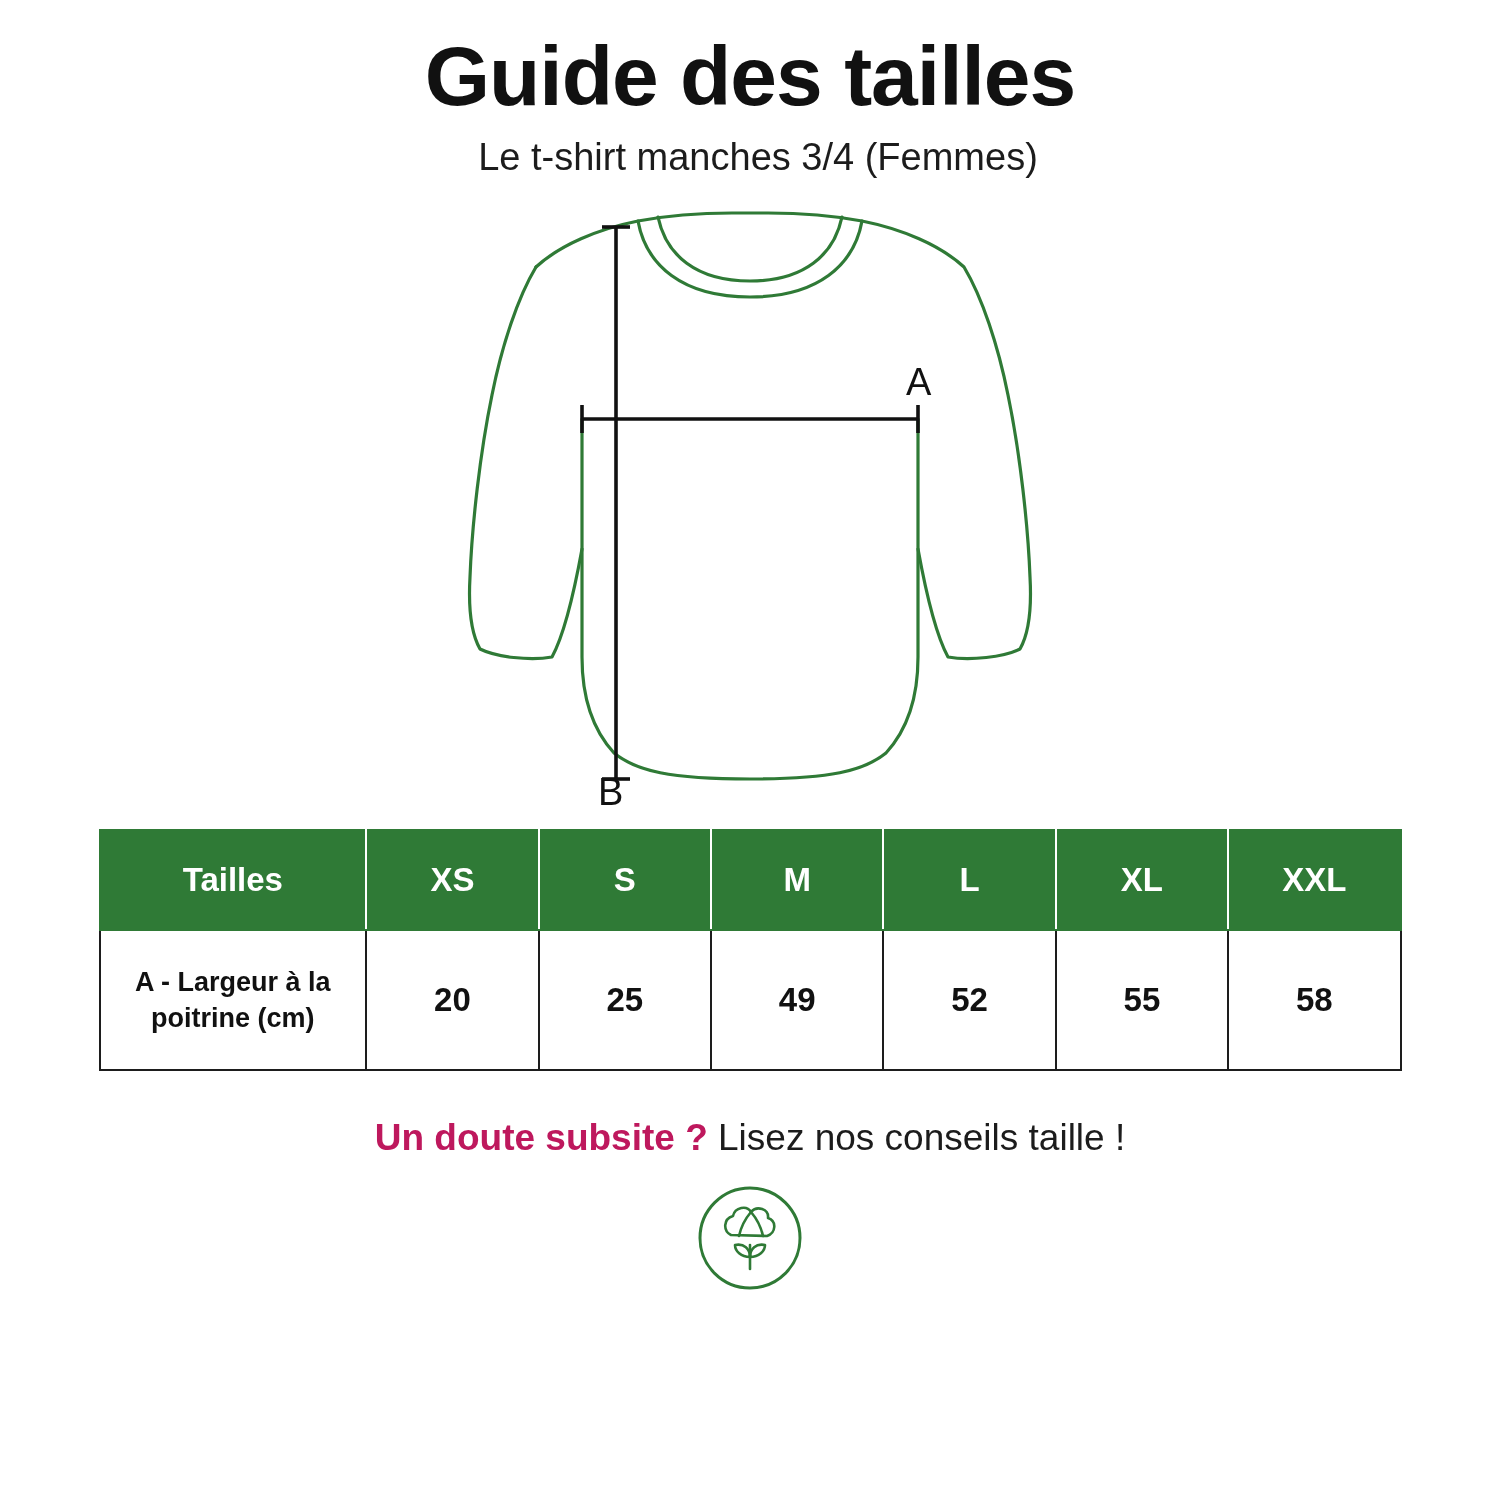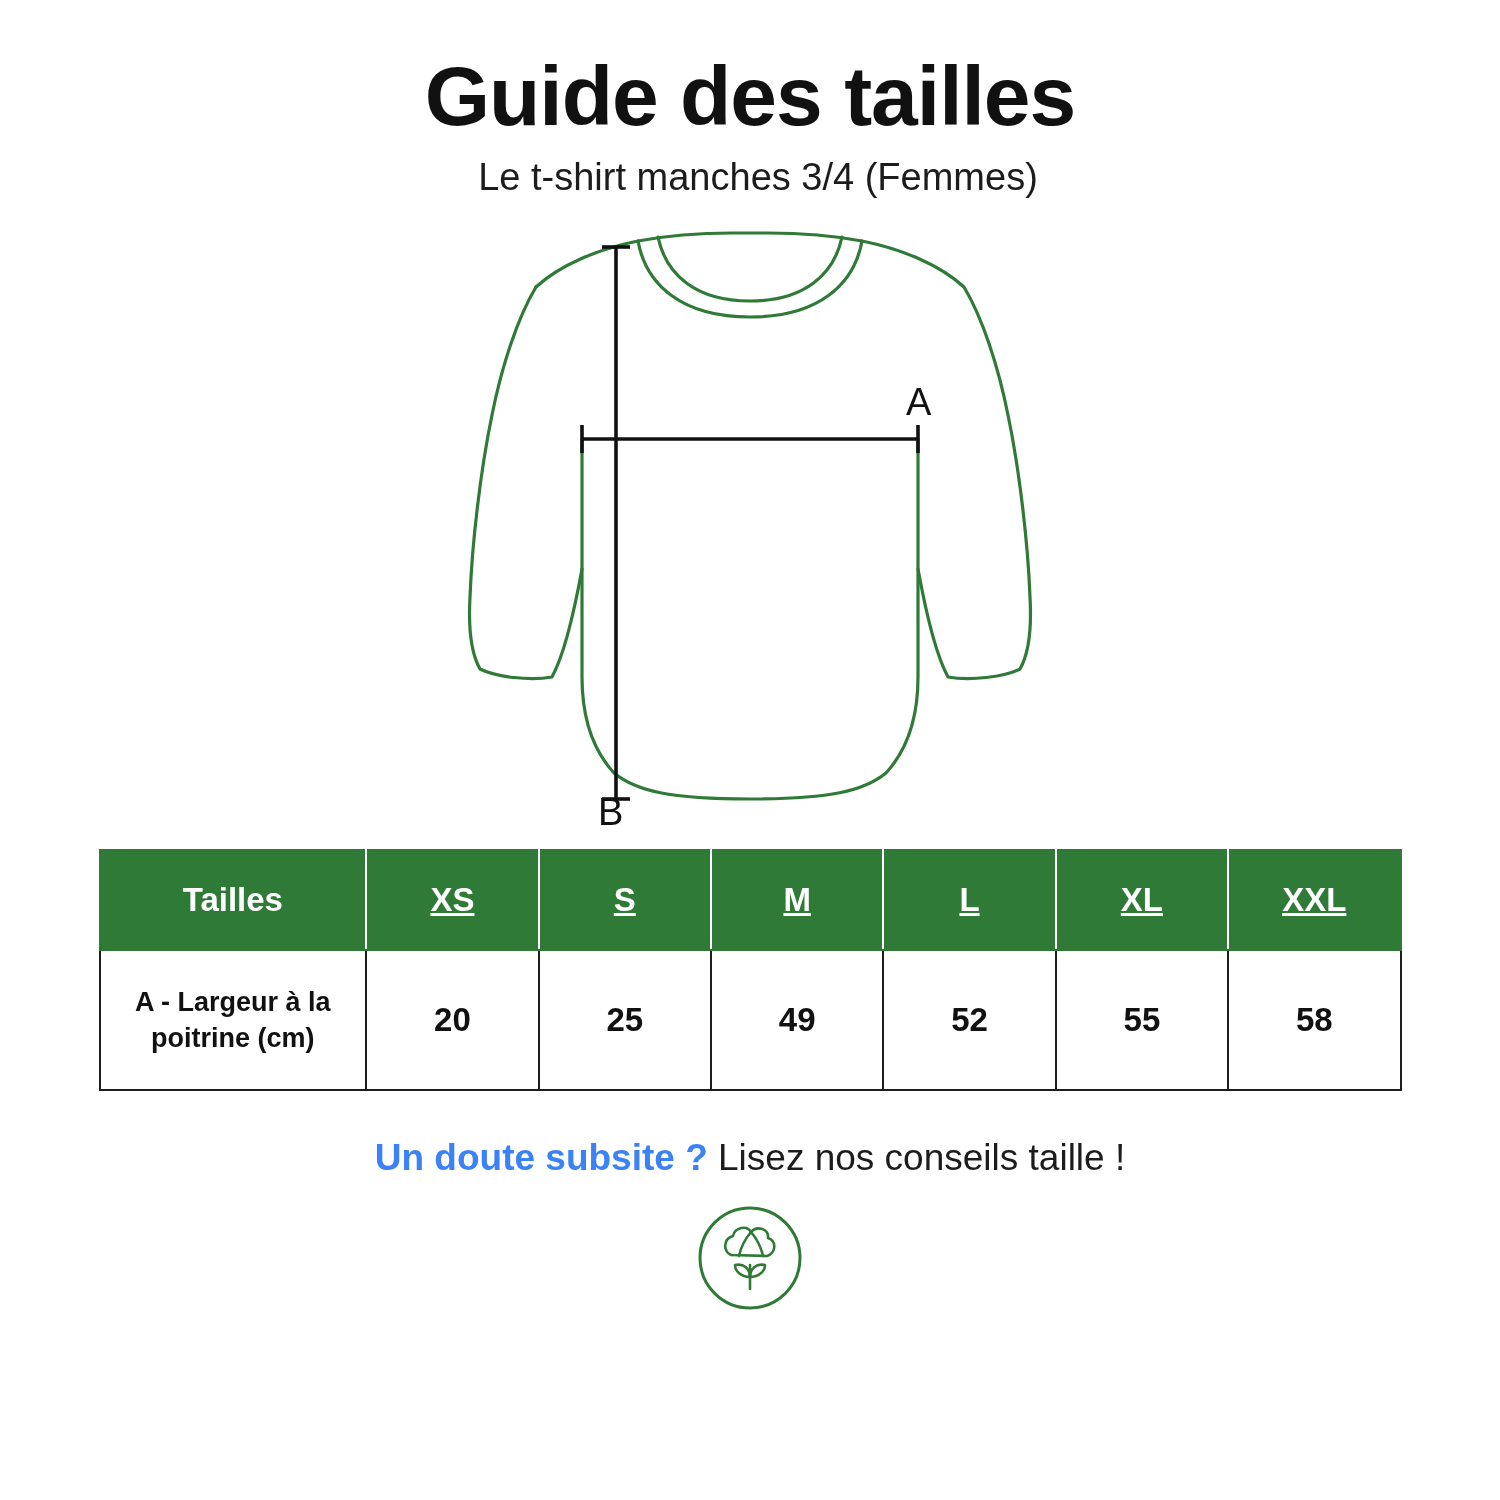--- a/index.html
+++ b/index.html
@@ -16,21 +16,21 @@
     overflow: hidden;
   }
 
   .page {
     width: 1500px;
     height: 1500px;
     box-sizing: border-box;
     display: flex;
     flex-direction: column;
     align-items: center;
-    padding-top: 52px;
+    padding-top: 32px;
   }
 
   .title {
     font-size: 84px;
     font-weight: 700;
     letter-spacing: -1px;
     line-height: 1.05;
     color: #111111;
     text-align: center;
     margin: 0;
@@ -83,21 +83,20 @@
     height: 96px;
     border-color: #2f7a36;
   }
 
   table.size-table thead th.first-col {
     border-right-color: #ffffff;
   }
   table.size-table thead th.hcell {
     border-left-color: #ffffff;
     border-right-color: #ffffff;
-    text-decoration: underline;
   }
   table.size-table thead th.hcell.last {
     border-right-color: #2f7a36;
   }
 
   table.size-table tbody td {
     height: 136px;
     font-size: 33px;
     font-weight: 700;
     color: #111111;
@@ -115,21 +114,21 @@
   col.c1 { width: 20.5%; }
   col.cx { width: 13.25%; }
 
   .footer-note {
     margin-top: 46px;
     font-size: 37px;
     text-align: center;
     color: #1c1c1c;
   }
   .footer-note .hl {
-    color: #3b82f6;
+    color: #be185d;
     font-weight: 700;
   }
 
   .logo {
     margin-top: 26px;
     width: 106px;
     height: 106px;
   }
   .logo svg { display: block; width: 100%; height: 100%; }
 </style>

